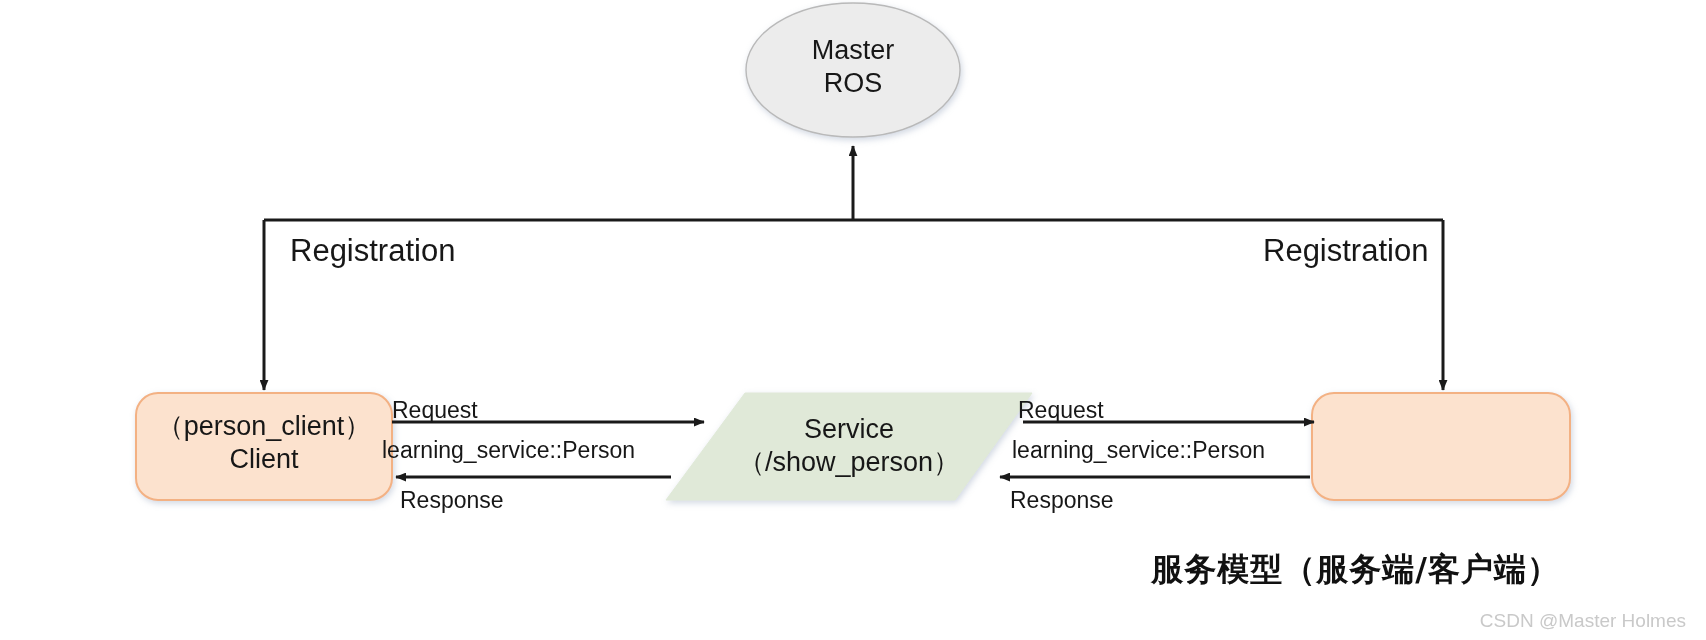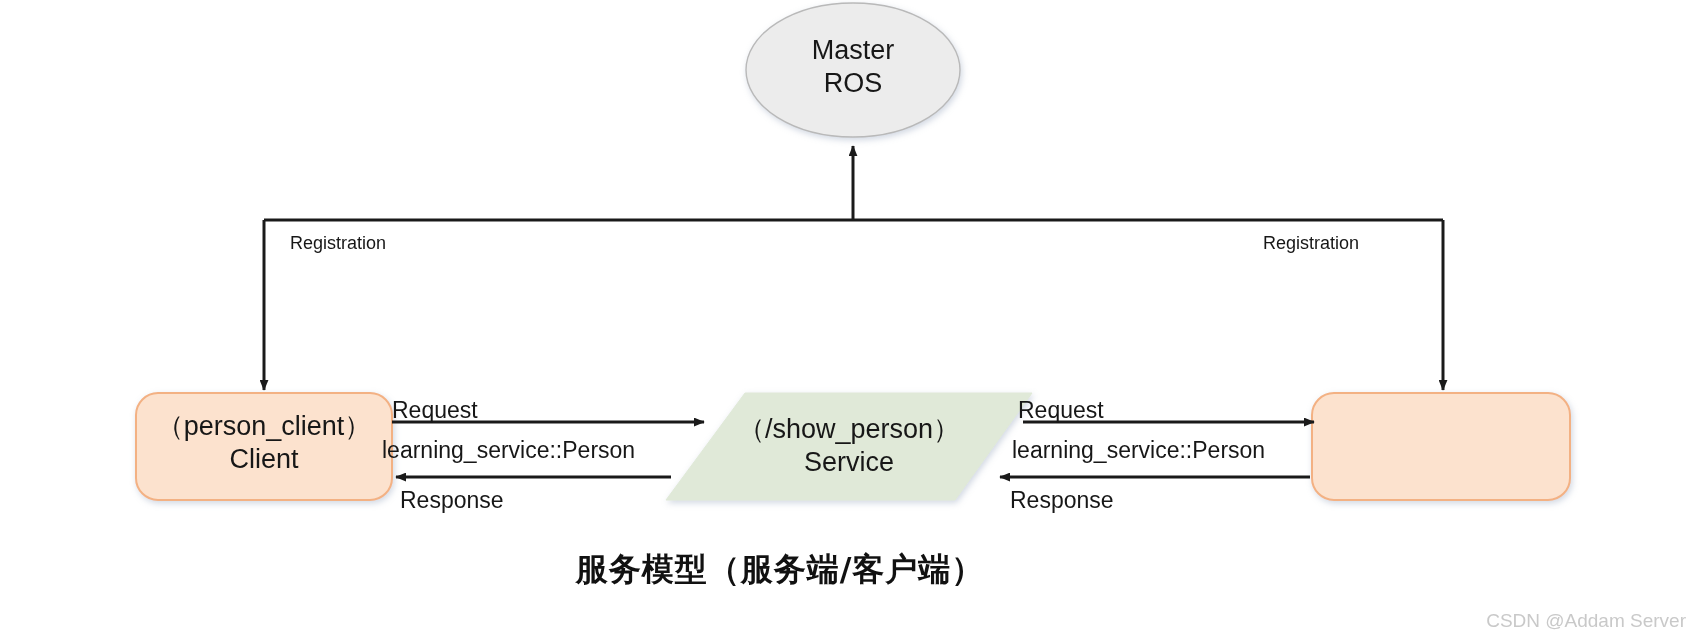--- a/index.html
+++ b/index.html
@@ -33,29 +33,29 @@
   .edge-label {
     position: absolute;
     text-align: left;
     white-space: nowrap;
     font-size: 23px;
     color: #171717;
   }
   .reg-label {
     position: absolute;
     white-space: nowrap;
-    font-size: 18px;
+    font-size: 31px;
     color: #171717;
   }
   #caption {
     position: absolute;
     left: 0;
     top: 548px;
     width: 1560px;
-    text-align: center;
+    text-align: right;
     font-size: 32px;
     font-weight: bold;
     color: #111111;
     font-family: "DejaVu Sans", "Liberation Sans", sans-serif;
     letter-spacing: 1px;
   }
   #watermark {
     position: absolute;
     right: 20px;
     bottom: 8px;
@@ -105,30 +105,30 @@
 
 <div class="reg-label" style="left:290px; top:233px;">Registration</div>
 <div class="reg-label" style="left:1263px; top:233px;">Registration</div>
 
 <div class="node-text" style="left:136px; top:410px; width:256px;">
   <div>（person_client）</div>
   <div>Client</div>
 </div>
 
 <div class="node-text" style="left:709px; top:413px; width:280px;">
+  <div>Service</div>
   <div>（/show_person）</div>
-  <div>Service</div>
 </div>
 
 <div class="node-text" style="left:1312px; top:410px; width:258px;">
 </div>
 
 <div class="edge-label" style="left:392px; top:397px; width:300px;">Request</div>
 <div class="edge-label" style="left:382px; top:437px; width:310px;">learning_service::Person</div>
 <div class="edge-label" style="left:400px; top:487px; width:300px;">Response</div>
 
 <div class="edge-label" style="left:1018px; top:397px; width:300px;">Request</div>
 <div class="edge-label" style="left:1012px; top:437px; width:310px;">learning_service::Person</div>
 <div class="edge-label" style="left:1010px; top:487px; width:300px;">Response</div>
 
 <div id="caption">服务模型（服务端/客户端）</div>
 
-<div id="watermark">CSDN @Addam Server</div>
+<div id="watermark">CSDN @Master Holmes</div>
 
 </body></html>

